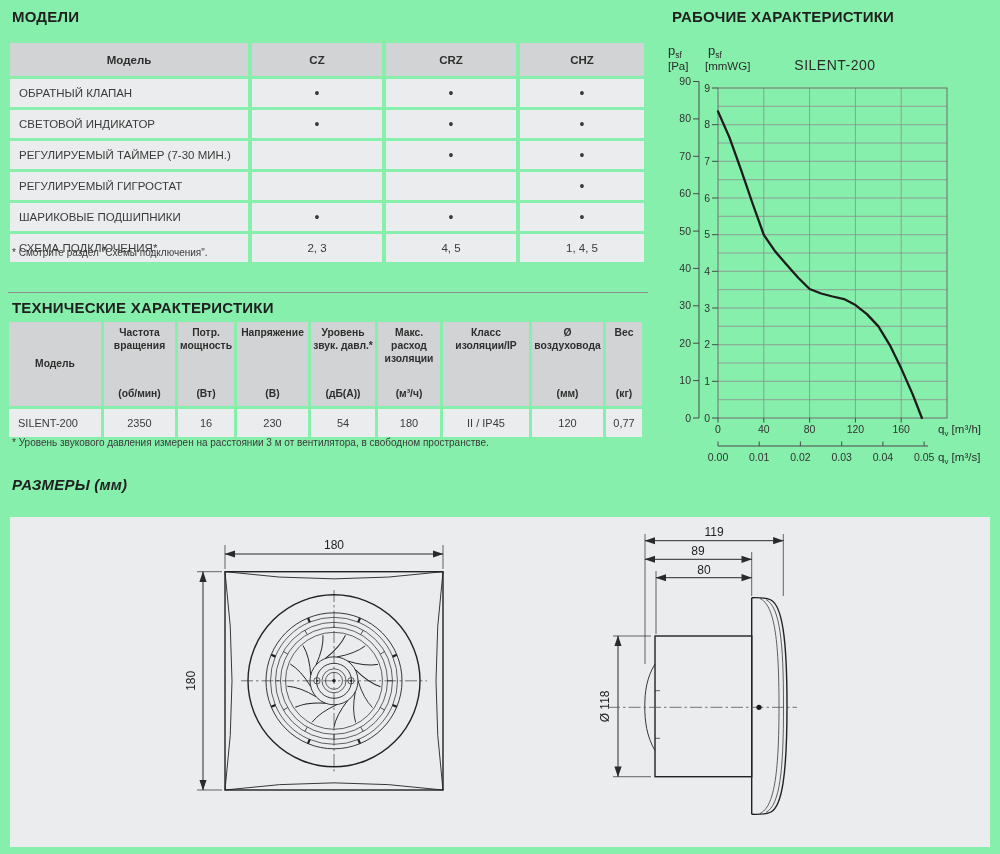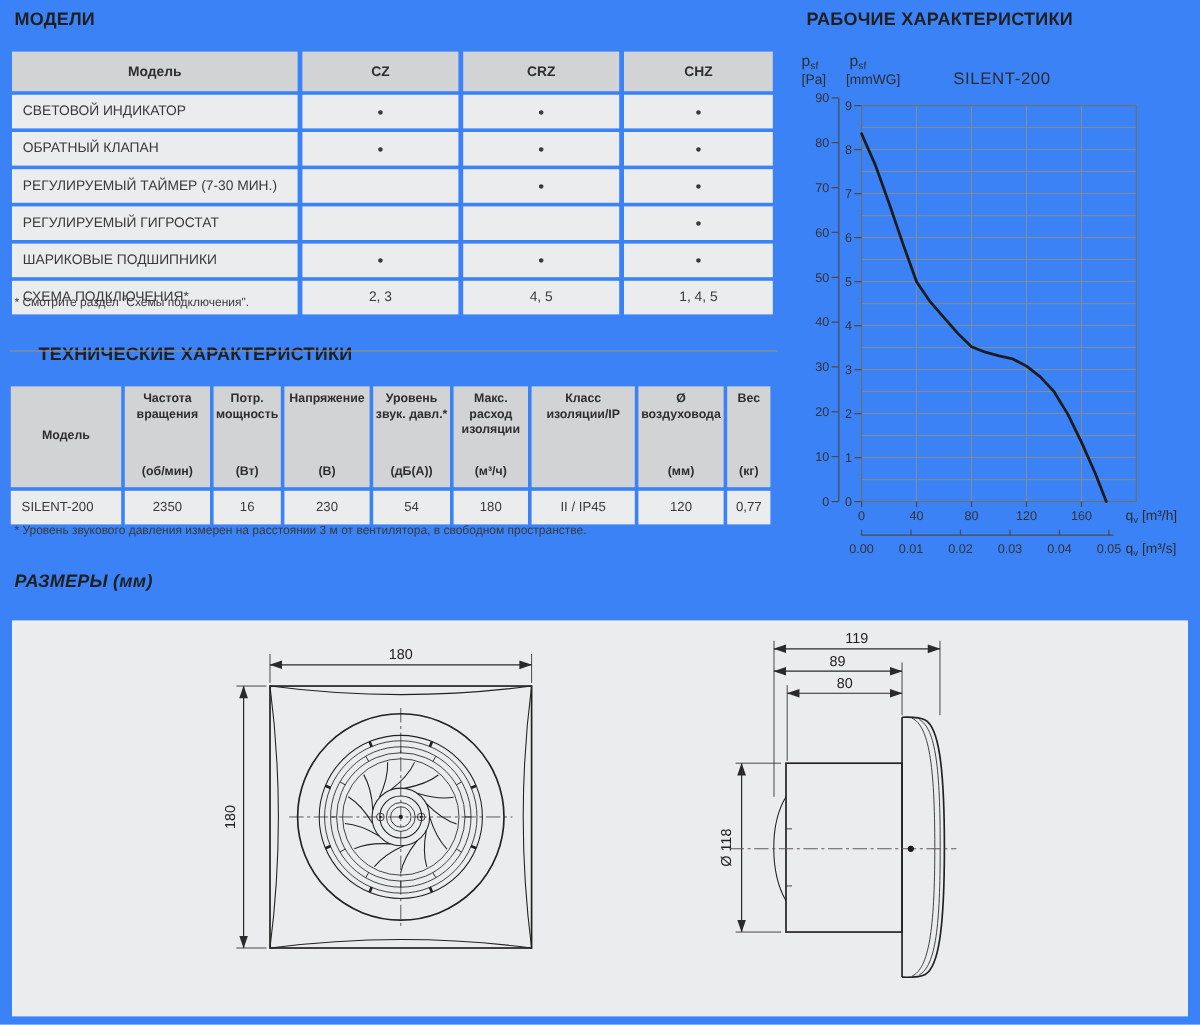--- a/index.html
+++ b/index.html
@@ -1,16 +1,16 @@
 <!DOCTYPE html>
 <html><head>
 <meta charset="utf-8">
 <style>
   html,body{margin:0;padding:0;background:#fff;}
-  .page{position:relative;width:1000px;height:854px;background:#3b82f6;
+  .page{position:relative;width:1000px;height:854px;background:#86efac;
         font-family:"Liberation Sans",sans-serif;color:#333;overflow:hidden;}
   h2.sec{position:absolute;margin:0;font-size:15px;font-weight:700;color:#1f1f1f;letter-spacing:.2px;}
   table{border-collapse:separate;position:absolute;}
   
   .mtab{left:6px;top:40px;border-spacing:4px 3px;table-layout:fixed;}
   .mtab th{background:#d2d3d4;font-weight:700;font-size:11.5px;height:31px;text-align:center;color:#2e2e2e;}
   .mtab td{background:#ebeced;font-size:11.5px;height:26px;text-align:center;color:#3a3a3a;}
   .mtab td.lbl{text-align:left;padding-left:9px;}
   .mtab td.b{font-size:14px;}
   
@@ -42,45 +42,45 @@
   .cl{stroke:#555;stroke-width:.8;fill:none;stroke-dasharray:12 3 2.5 3;}
   .dtx{font-size:12px;fill:#222;}
 </style>
 </head>
 <body>
 
 <div class="page">
 
   <h2 class="sec" style="left:12px;top:8px;">МОДЕЛИ</h2>
   <h2 class="sec" style="left:672px;top:8px;text-align:center;">РАБОЧИЕ ХАРАКТЕРИСТИКИ</h2>
-  <h2 class="sec" style="left:12px;top:287px;margin-left:20px;">ТЕХНИЧЕСКИЕ ХАРАКТЕРИСТИКИ</h2>
+  <h2 class="sec" style="left:12px;top:299px;">ТЕХНИЧЕСКИЕ ХАРАКТЕРИСТИКИ</h2>
   <h2 class="sec" style="left:12px;top:476px;font-style:italic;">РАЗМЕРЫ (мм)</h2>
 
   <table class="mtab">
     <colgroup>
         <col style="width:238px">
         <col style="width:130px">
         <col style="width:130px">
         <col style="width:124px">
       </colgroup>
     <tbody>
         <tr>
       <th>Модель</th>
       <th>CZ</th>
       <th>CRZ</th>
       <th>CHZ</th>
     </tr>
     <tr>
+      <td class="lbl">ОБРАТНЫЙ КЛАПАН</td>
+      <td class="b">•</td>
+      <td class="b">•</td>
+      <td class="b">•</td>
+    </tr>
+    <tr>
       <td class="lbl">СВЕТОВОЙ ИНДИКАТОР</td>
-      <td class="b">•</td>
-      <td class="b">•</td>
-      <td class="b">•</td>
-    </tr>
-    <tr>
-      <td class="lbl">ОБРАТНЫЙ КЛАПАН</td>
       <td class="b">•</td>
       <td class="b">•</td>
       <td class="b">•</td>
     </tr>
     <tr>
       <td class="lbl">РЕГУЛИРУЕМЫЙ ТАЙМЕР (7-30 МИН.)</td>
       <td class="b"></td>
       <td class="b">•</td>
       <td class="b">•</td>
     </tr>

